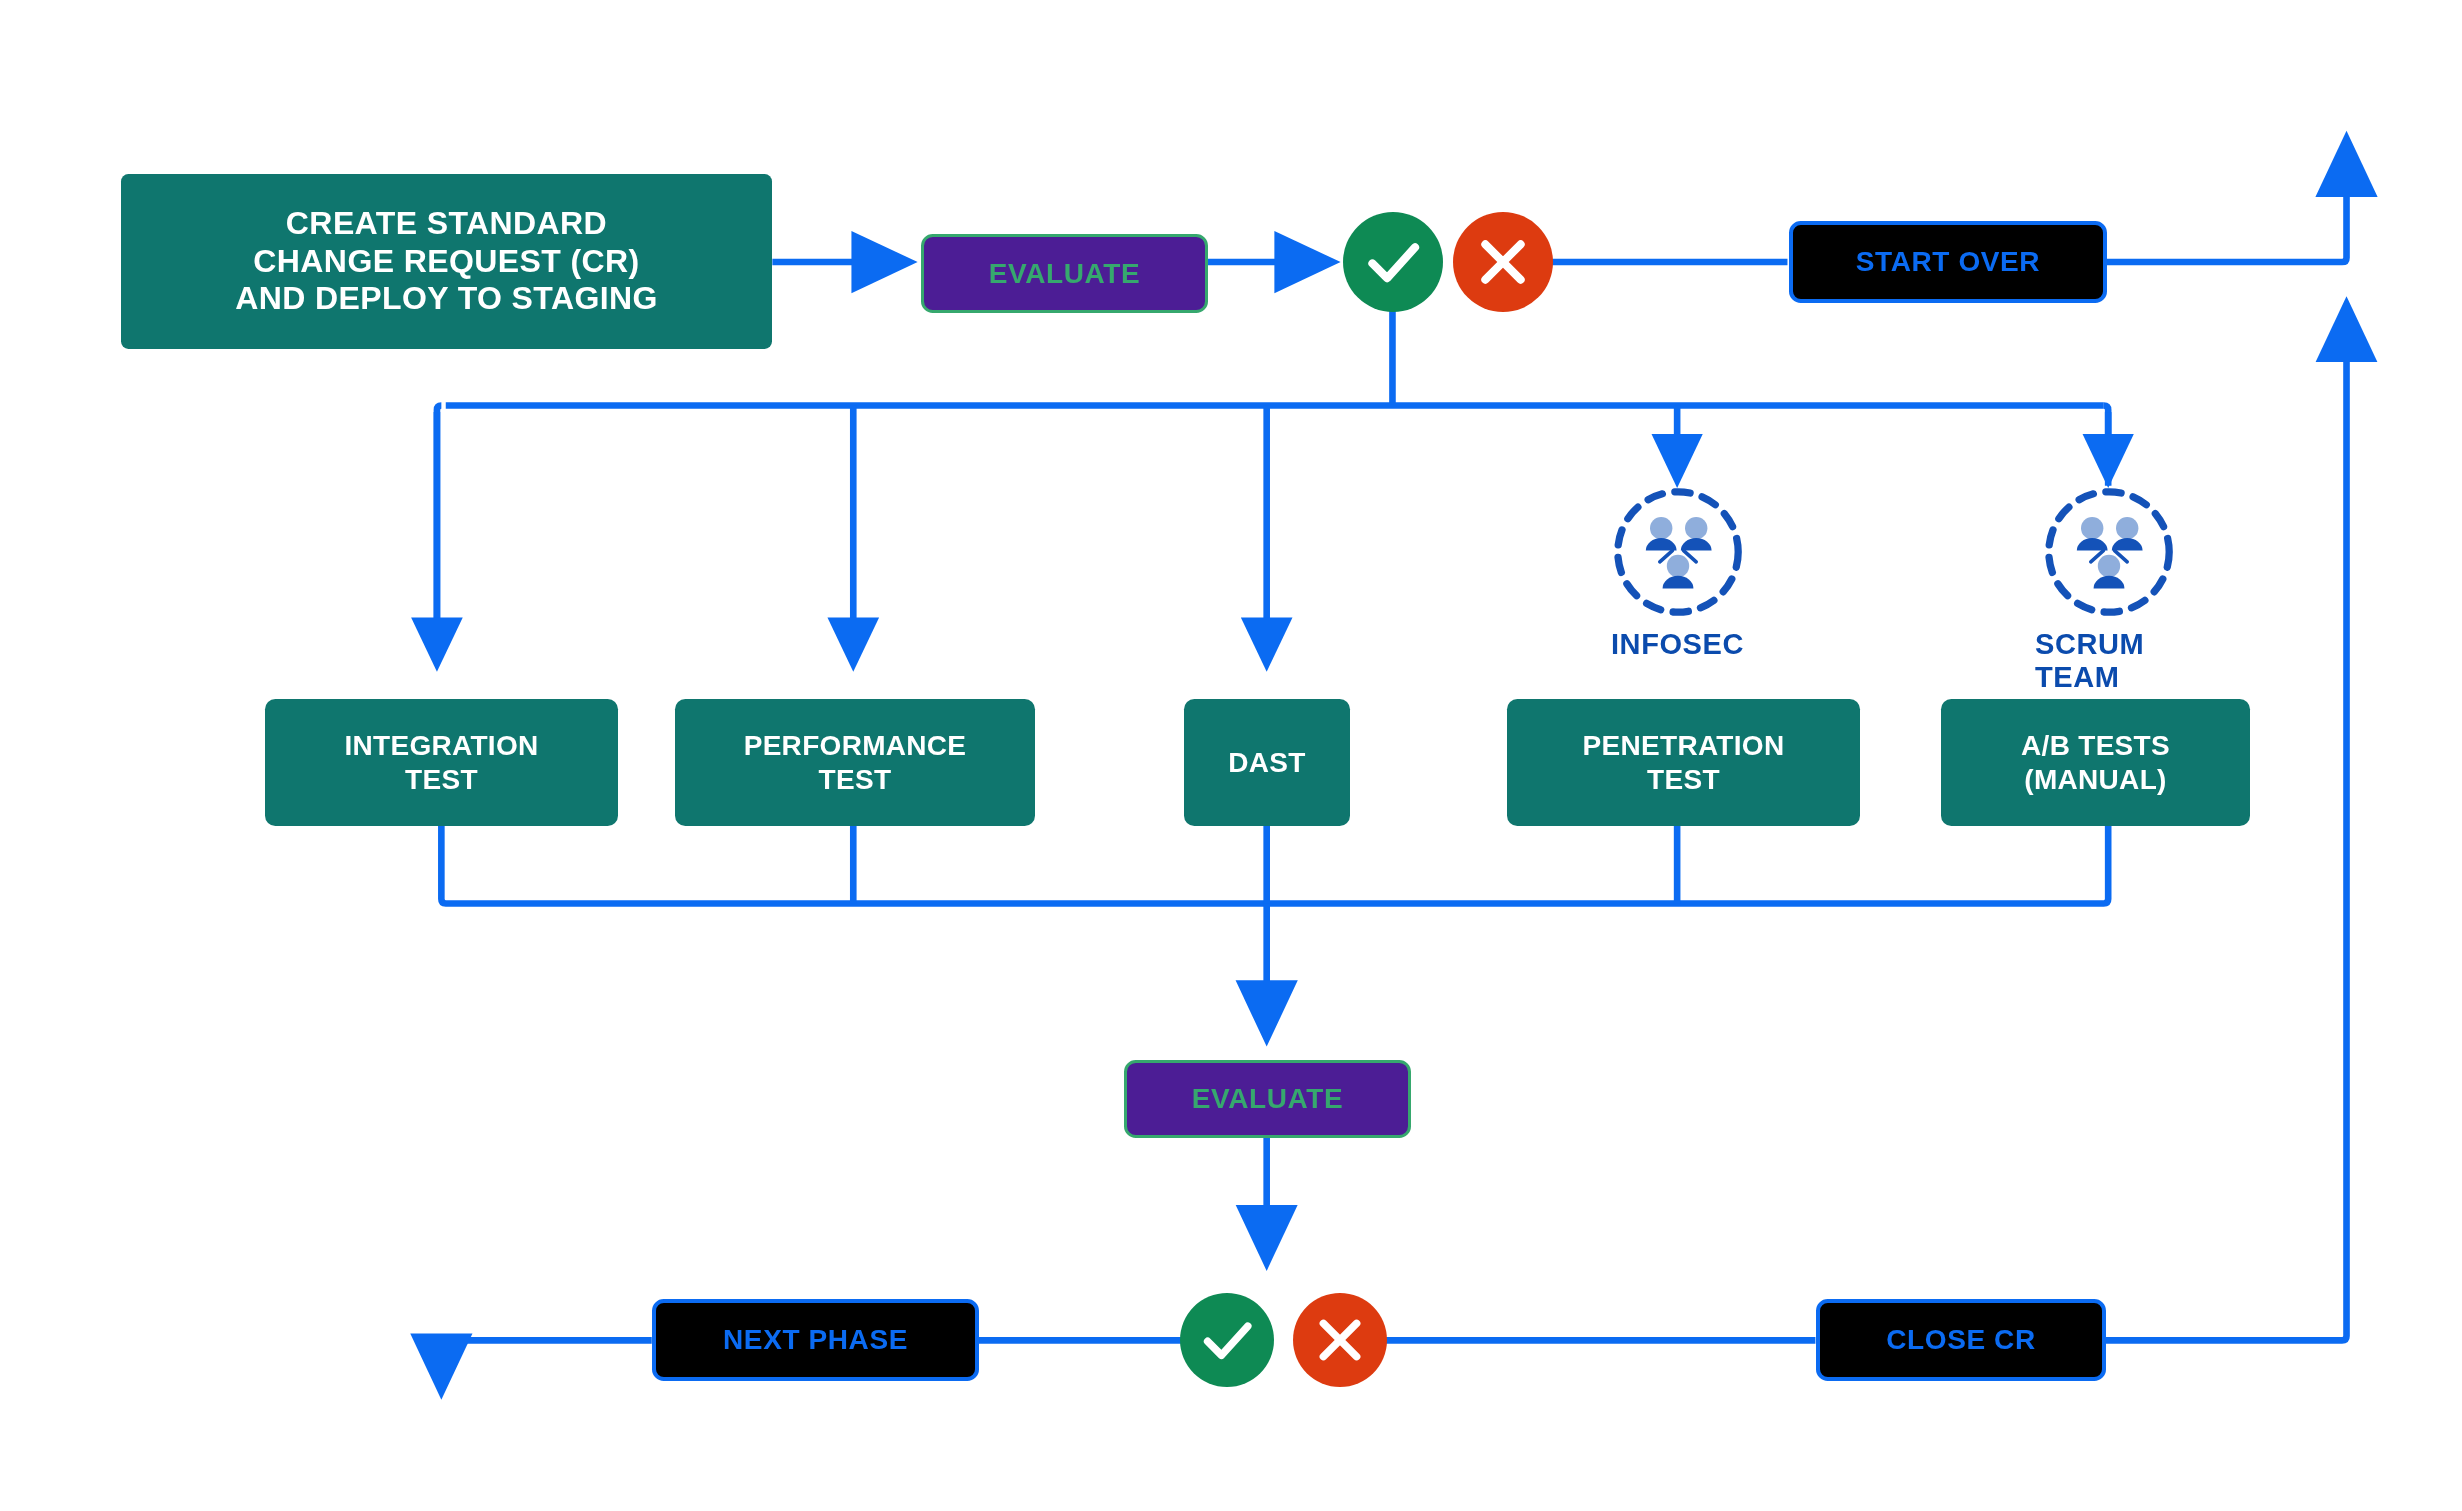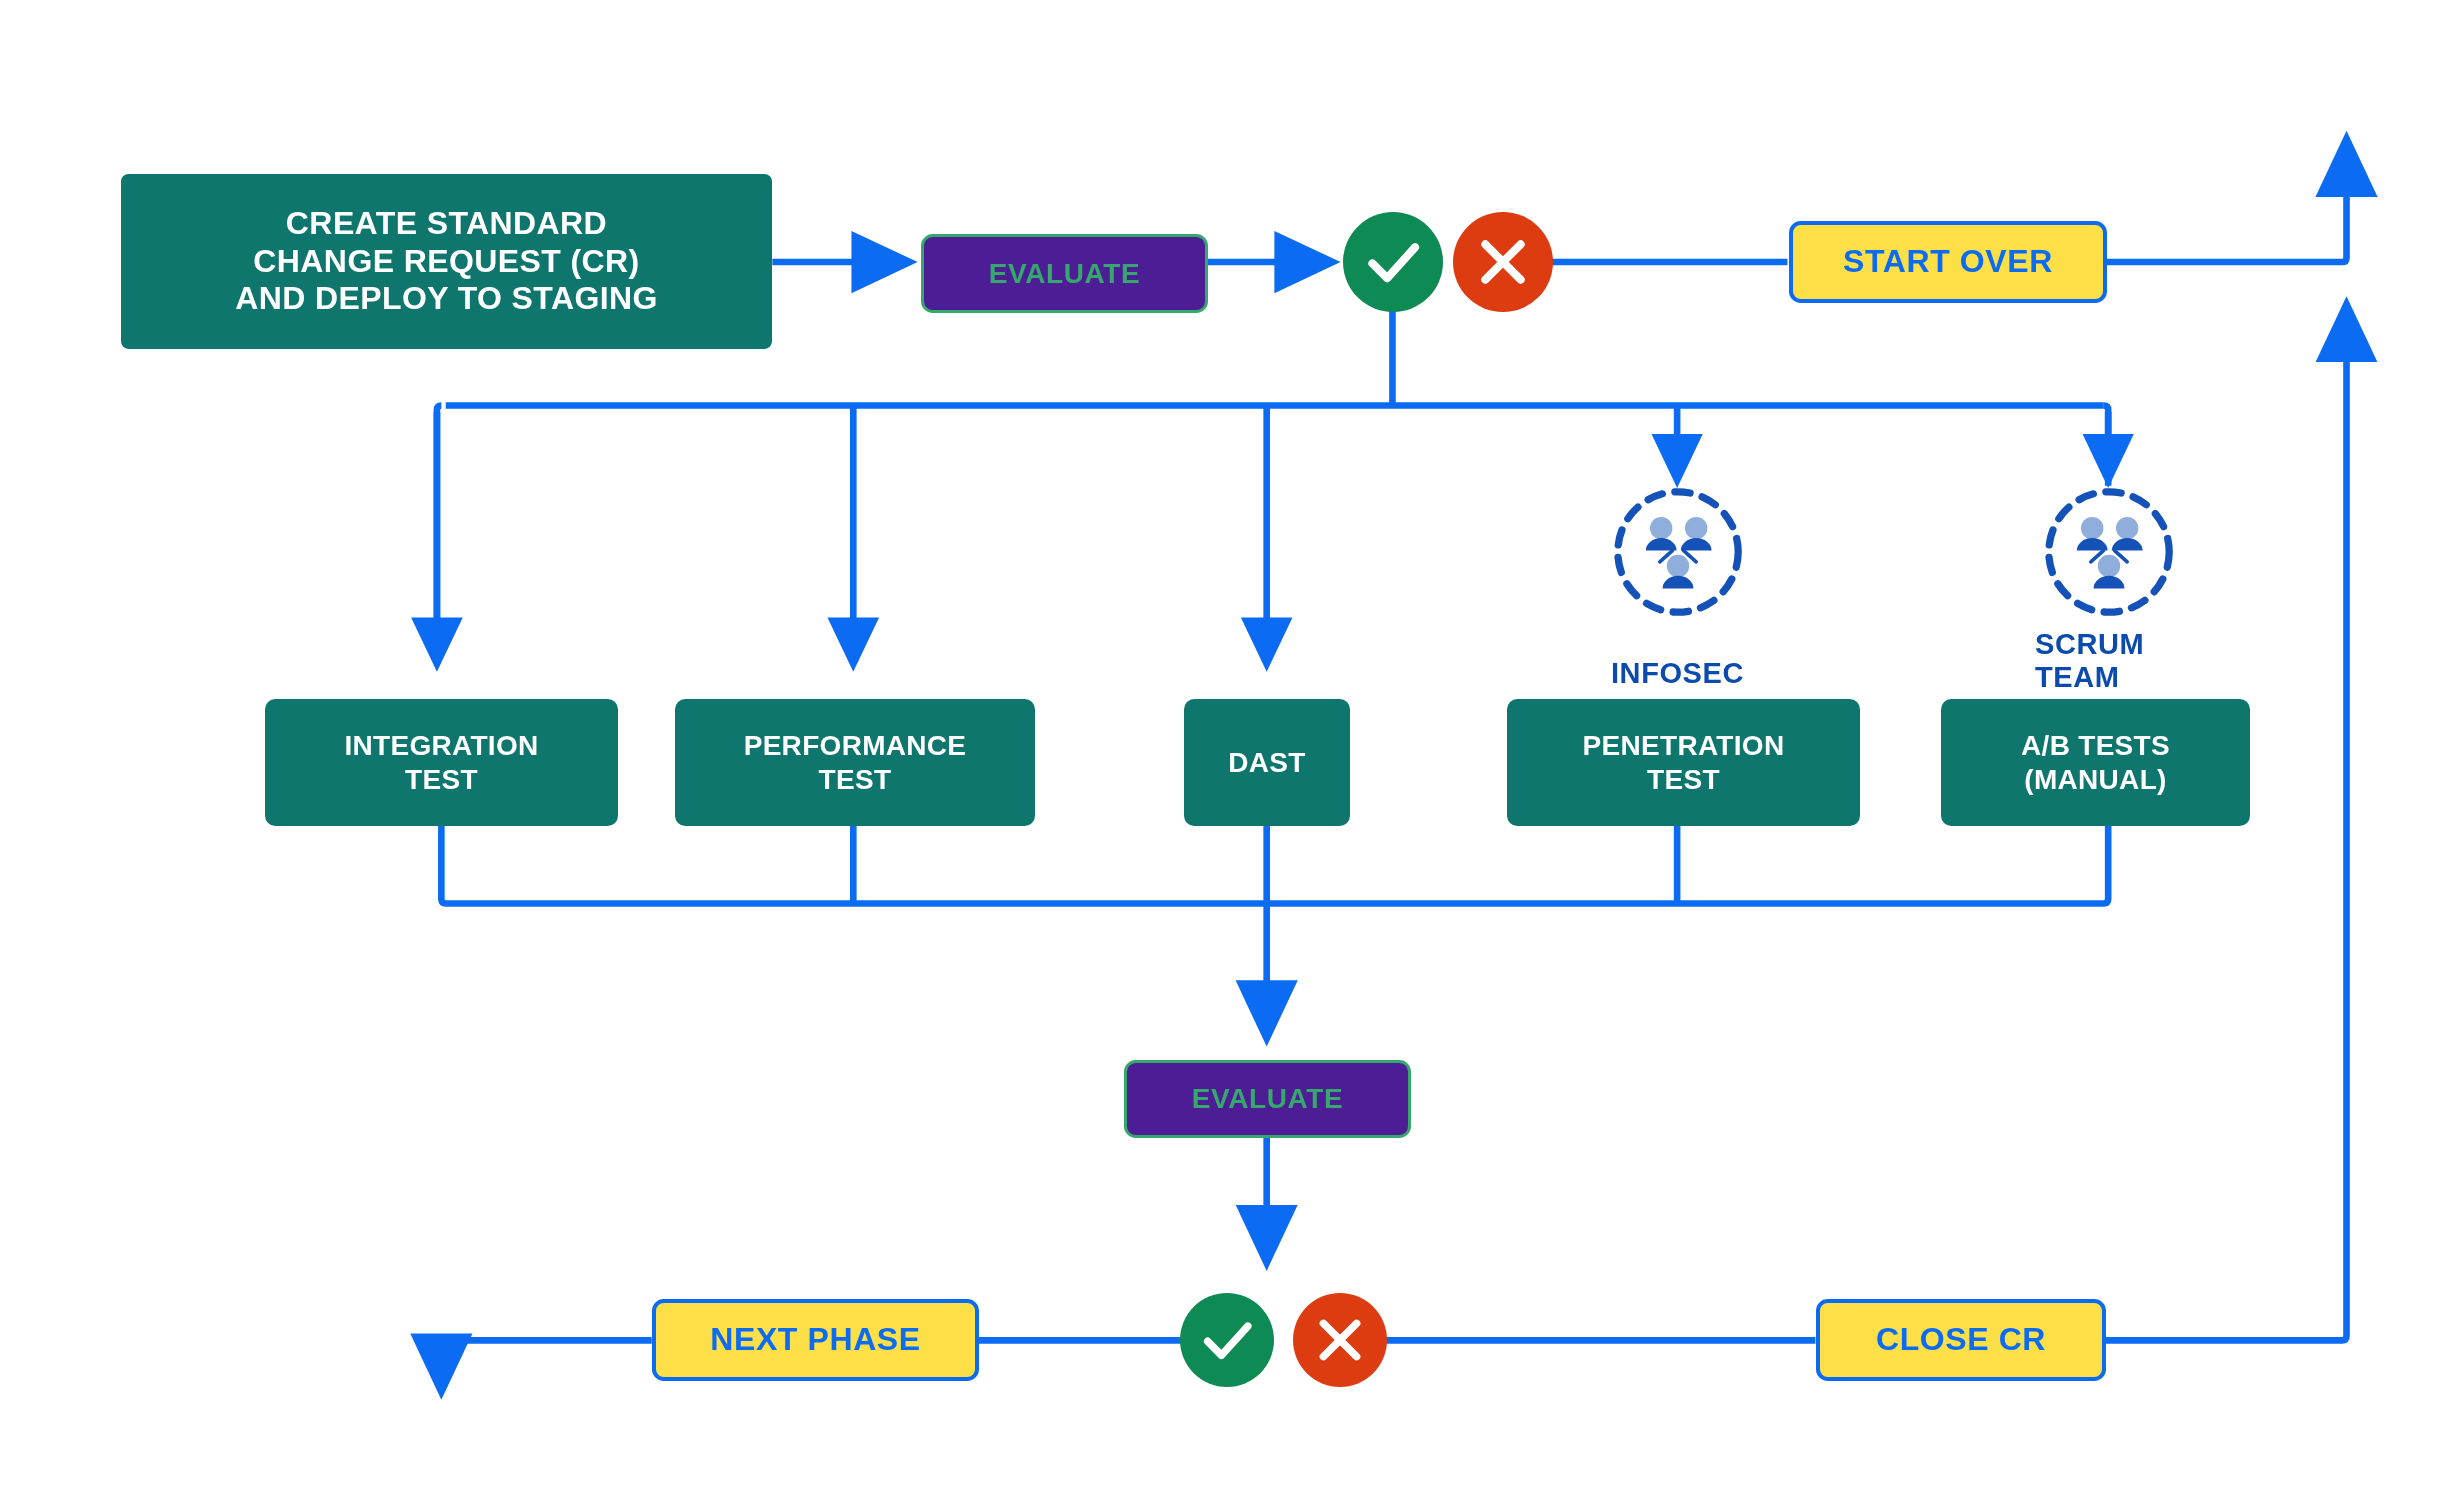--- a/index.html
+++ b/index.html
@@ -24,22 +24,22 @@
   .proc.test{font-size:28px;}
 
   
   .eval{
     background:#4c1d95;color:#36A86E;border:3.7px solid #36A86E;border-radius:11.8px;
     font-weight:bold;font-size:28px;letter-spacing:0.6px;margin-top:12px;
   }
 
   
   .outline{
-    background:#fde047;color:#0B6BF2;border:4.4px solid #0B6BF2;border-radius:11.8px;
-    font-weight:bold;font-size:32px;letter-spacing:0.6px;
+    background:#000000;color:#0B6BF2;border:4.4px solid #0B6BF2;border-radius:11.8px;
+    font-weight:bold;font-size:28px;letter-spacing:0.6px;
   }
 
   
   .status{border-radius:50%;}
   .status svg{display:block;}
 
   
   .team{position:absolute;display:flex;flex-direction:column;align-items:center;}
   .team .cap{margin-top:5.9px;color:#0B4BAD;font-weight:bold;font-size:29px;letter-spacing:0.6px;}
 </style>
@@ -114,21 +114,21 @@
   <div class="node status" style="left:1453px;top:212px;width:100px;height:100px;background:#DD3B10;">
     <svg width="100" height="100" viewBox="0 0 136 136">
       <path d="M44 44 L92 92 M92 44 L44 92" fill="none" stroke="#ffffff" stroke-width="11" stroke-linecap="round"></path>
     </svg>
   </div>
 
   <div class="node outline" style="left:1789px;top:221px;width:318px;height:82px;">
     <span>START OVER</span>
   </div>
 
-  <div class="team" style="left:1604px;top:482px;width:147px;gap:29px;">
+  <div class="team" style="left:1604px;top:482px;width:147px;">
     <svg width="140" height="140" viewBox="0 0 100 100">
       <circle cx="50" cy="50" r="43" fill="none" stroke="#1452B8" stroke-width="5.2" stroke-linecap="round" stroke-dasharray="11 9"></circle>
       <path d="M37 57 L46 49 M63 57 L54 49" stroke="#1452B8" stroke-width="2.6" fill="none" stroke-linecap="round"></path>
       <g>
         <circle cx="38" cy="33" r="8" fill="#8FAEDC"></circle>
         <path d="M27 49 a11 9 0 0 1 22 0 z" fill="#1452B8"></path>
       </g>
       <g>
         <circle cx="63" cy="33" r="8" fill="#8FAEDC"></circle>
         <path d="M52 49 a11 9 0 0 1 22 0 z" fill="#1452B8"></path>

